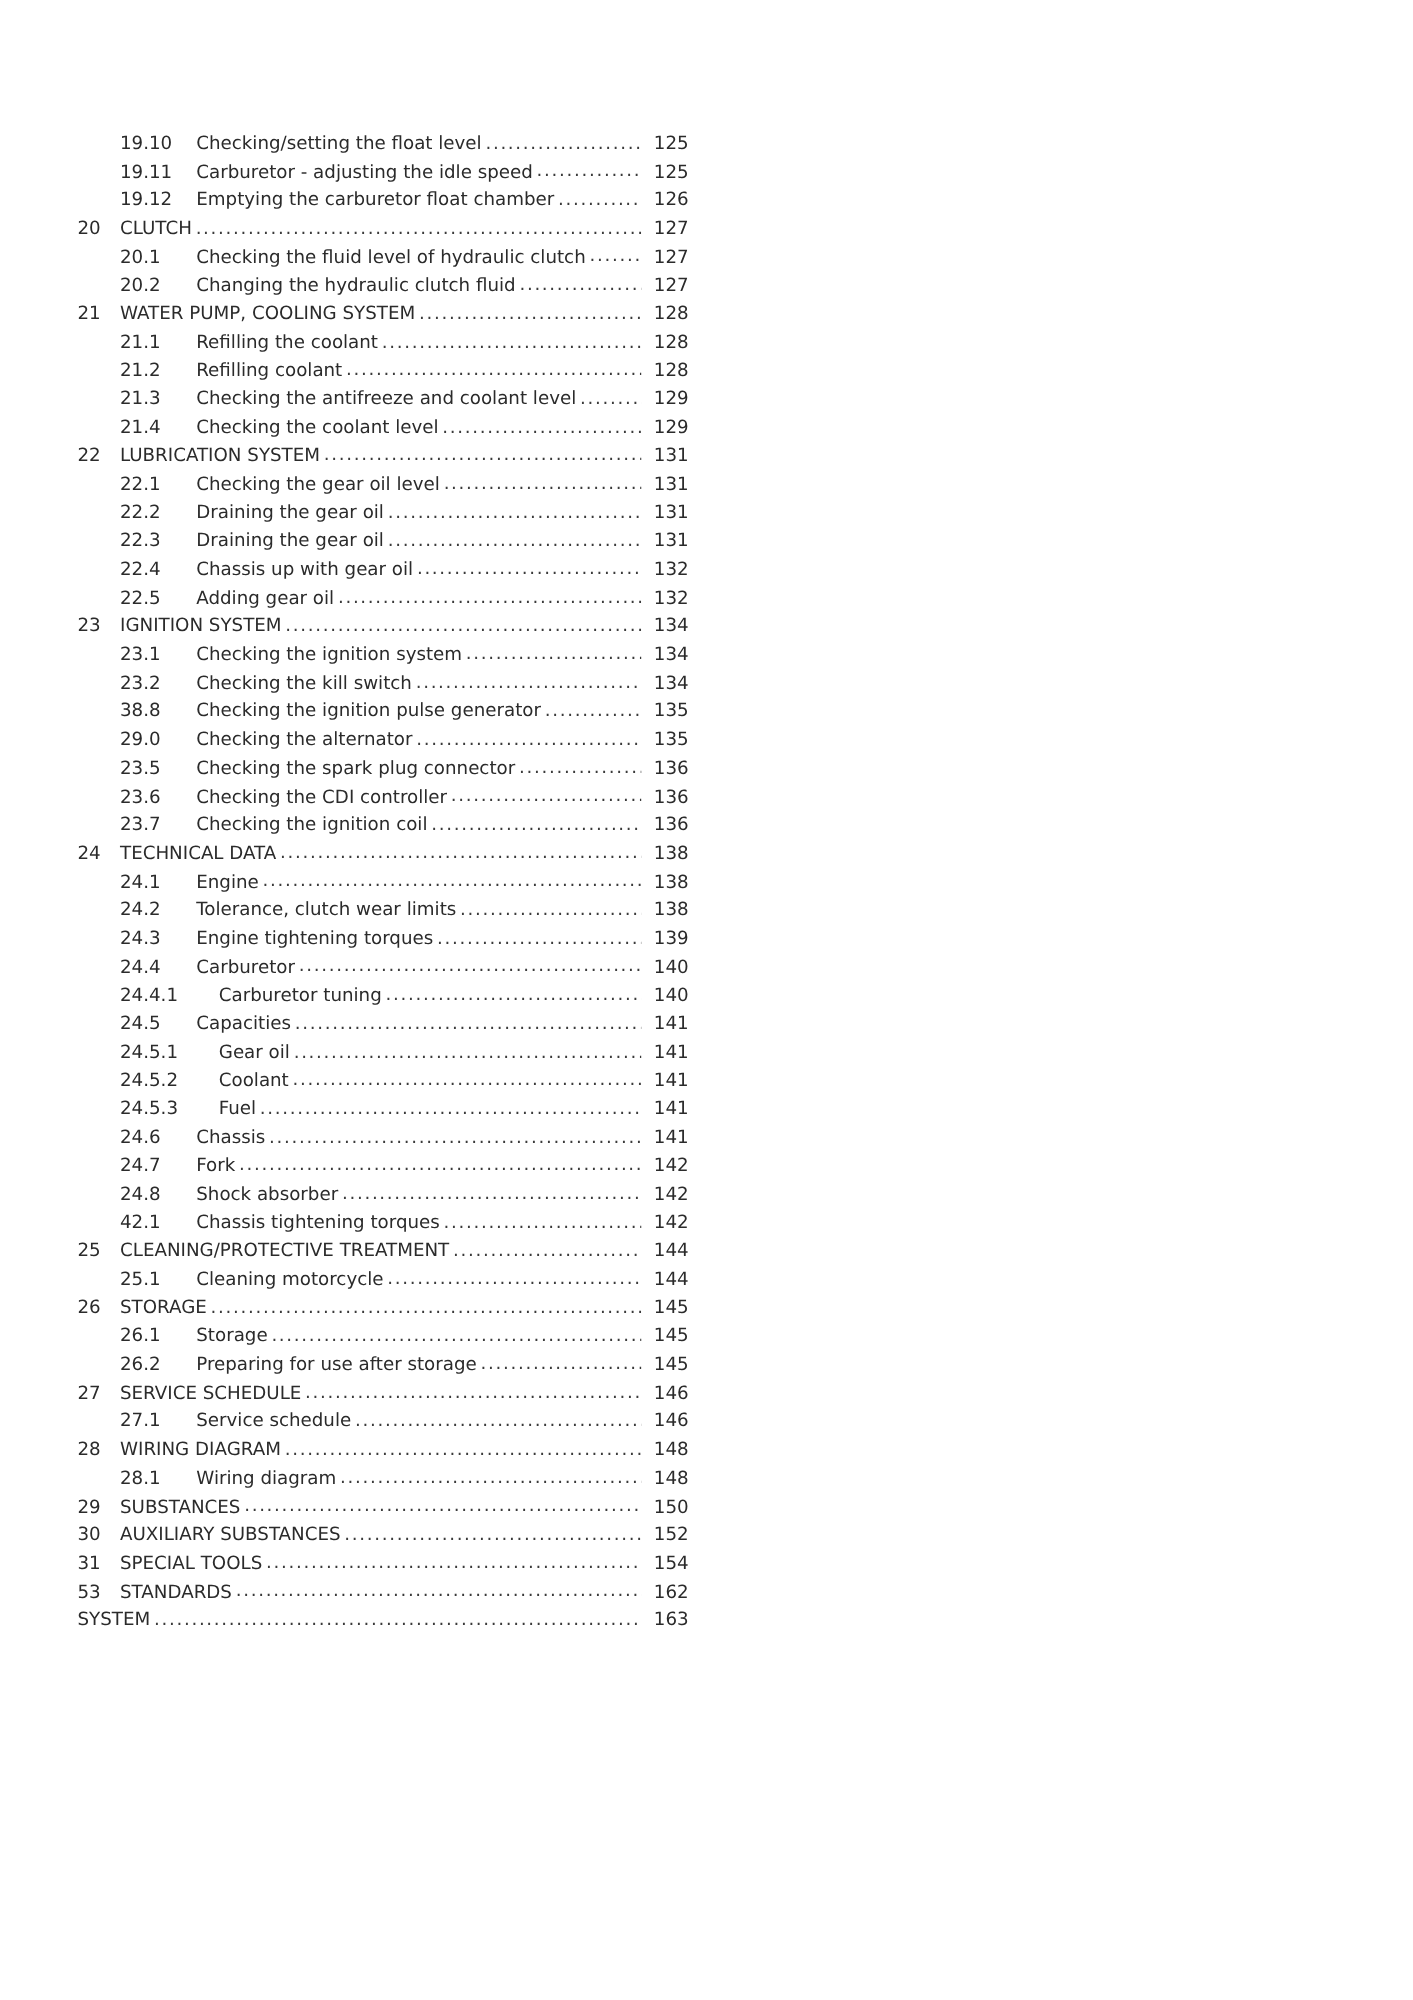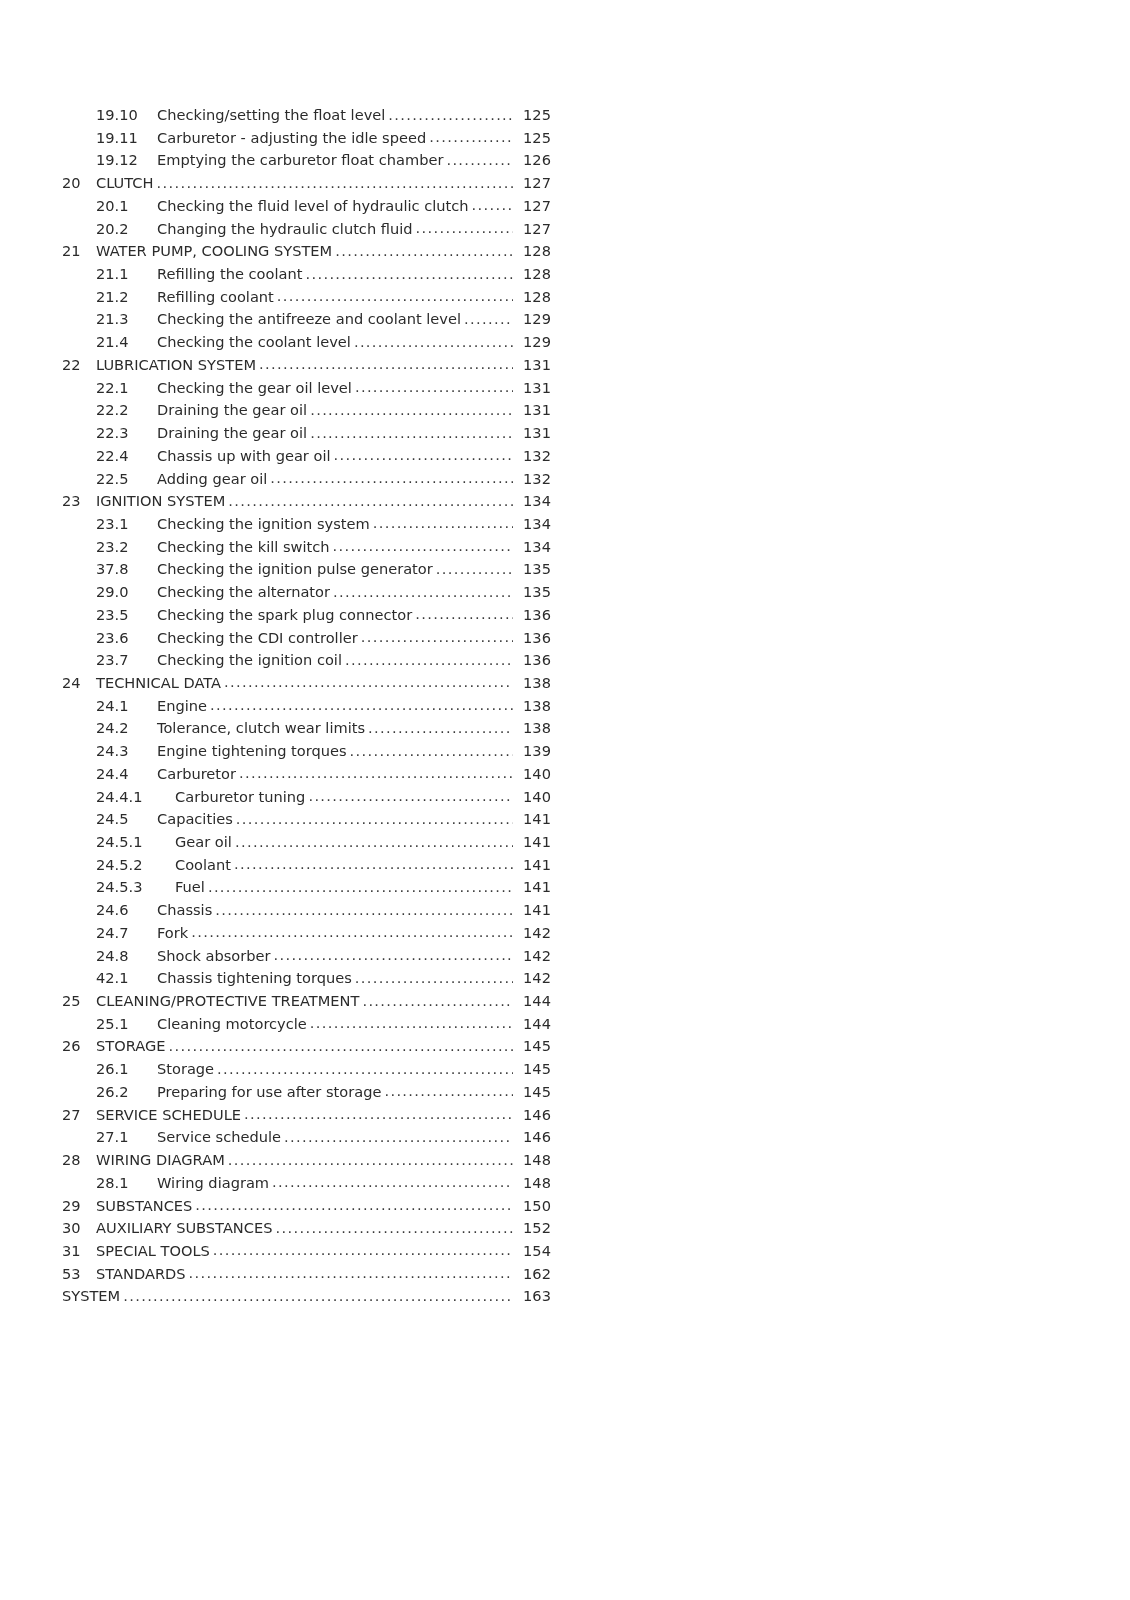--- a/index.html
+++ b/index.html
@@ -234,21 +234,21 @@
         <span class="entry-leader">...........................................................................................................................................</span>
         <span class="entry-page">134</span>
       </div>
       <div class="toc-entry lv2">
         <span class="entry-num">23.2</span>
         <span class="entry-title">Checking the kill switch</span>
         <span class="entry-leader">...........................................................................................................................................</span>
         <span class="entry-page">134</span>
       </div>
       <div class="toc-entry lv2">
-        <span class="entry-num">37.8</span>
+        <span class="entry-num">38.8</span>
         <span class="entry-title">Checking the ignition pulse generator</span>
         <span class="entry-leader">...........................................................................................................................................</span>
         <span class="entry-page">135</span>
       </div>
       <div class="toc-entry lv2">
         <span class="entry-num">29.0</span>
         <span class="entry-title">Checking the alternator</span>
         <span class="entry-leader">...........................................................................................................................................</span>
         <span class="entry-page">135</span>
       </div>

